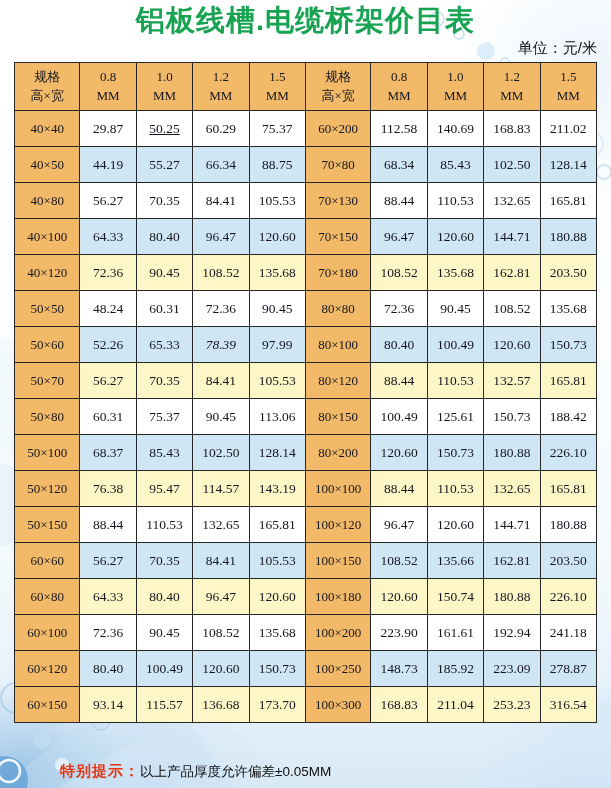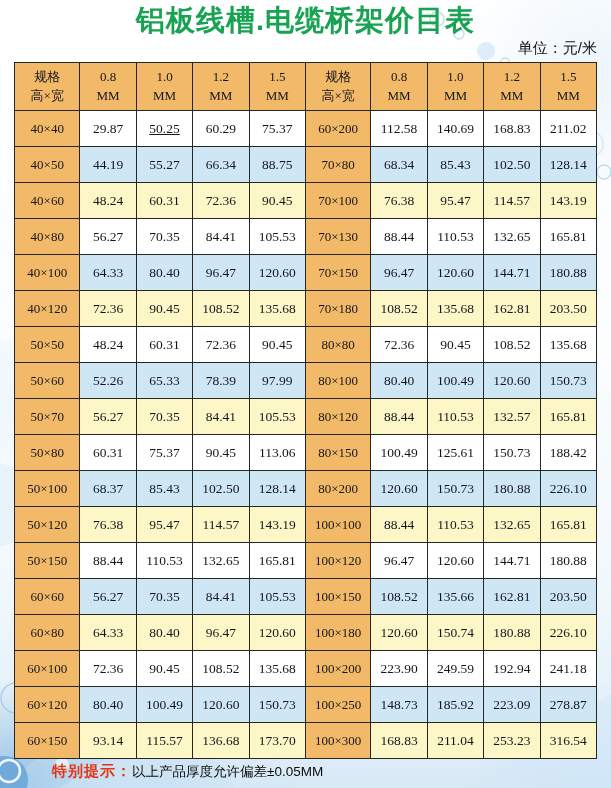--- a/index.html
+++ b/index.html
@@ -44,21 +44,21 @@
   }
   table.price-table th {
     height: 47px; font-weight: normal; font-size: 13px;
     line-height: 1.45; white-space: pre-line;
     background: var(--orange);
     margin-left: 36px;
   }
   table.price-table td { height: 35px; font-size: 13.5px; }
   table.price-table td.spec { background: var(--orange); font-size: 13px; }
   .note {
-    position: absolute; left: 52px; top: 762px; z-index: 2;
+    position: absolute; left: 60px; top: 762px; z-index: 2;
     white-space: nowrap;
   }
   .note-label {
     color: var(--note-red); font-weight: bold; font-size: 15px; letter-spacing: 1px;
   }
   .note-text { color: #0d0d0d; font-size: 13.5px; }
 </style>
 </head>
 <body>
 
@@ -153,32 +153,20 @@
           <td style="background: rgb(207, 230, 245);">55.27</td>
           <td style="background: rgb(207, 230, 245);">66.34</td>
           <td style="background: rgb(207, 230, 245);">88.75</td>
           <td class="spec">70×80</td>
           <td style="background: rgb(207, 230, 245);">68.34</td>
           <td style="background: rgb(207, 230, 245);">85.43</td>
           <td style="background: rgb(207, 230, 245);">102.50</td>
           <td style="background: rgb(207, 230, 245);">128.14</td>
         </tr>
         <tr>
-          <td class="spec">40×60</td>
-          <td style="background: rgb(253, 246, 198);">48.24</td>
-          <td style="background: rgb(253, 246, 198);">60.31</td>
-          <td style="background: rgb(253, 246, 198);">72.36</td>
-          <td style="background: rgb(253, 246, 198);">90.45</td>
-          <td class="spec">70×100</td>
-          <td style="background: rgb(253, 246, 198);">76.38</td>
-          <td style="background: rgb(253, 246, 198);">95.47</td>
-          <td style="background: rgb(253, 246, 198);">114.57</td>
-          <td style="background: rgb(253, 246, 198);">143.19</td>
-        </tr>
-        <tr>
           <td class="spec">40×80</td>
           <td style="background: rgb(255, 255, 255);">56.27</td>
           <td style="background: rgb(255, 255, 255);">70.35</td>
           <td style="background: rgb(255, 255, 255);">84.41</td>
           <td style="background: rgb(255, 255, 255);">105.53</td>
           <td class="spec">70×130</td>
           <td style="background: rgb(255, 255, 255);">88.44</td>
           <td style="background: rgb(255, 255, 255);">110.53</td>
           <td style="background: rgb(255, 255, 255);">132.65</td>
           <td style="background: rgb(255, 255, 255);">165.81</td>
@@ -216,21 +204,21 @@
           <td class="spec">80×80</td>
           <td style="background: rgb(255, 255, 255);">72.36</td>
           <td style="background: rgb(255, 255, 255);">90.45</td>
           <td style="background: rgb(255, 255, 255);">108.52</td>
           <td style="background: rgb(255, 255, 255);">135.68</td>
         </tr>
         <tr>
           <td class="spec">50×60</td>
           <td style="background: rgb(207, 230, 245);">52.26</td>
           <td style="background: rgb(207, 230, 245);">65.33</td>
-          <td style="background: rgb(207, 230, 245);">78.39</td>
+          <td style="background: rgb(207, 230, 245); font-style: italic;">78.39</td>
           <td style="background: rgb(207, 230, 245);">97.99</td>
           <td class="spec">80×100</td>
           <td style="background: rgb(207, 230, 245);">80.40</td>
           <td style="background: rgb(207, 230, 245);">100.49</td>
           <td style="background: rgb(207, 230, 245);">120.60</td>
           <td style="background: rgb(207, 230, 245);">150.73</td>
         </tr>
         <tr>
           <td class="spec">50×70</td>
           <td style="background: rgb(253, 246, 198);">56.27</td>
@@ -316,21 +304,21 @@
           <td style="background: rgb(253, 246, 198);">226.10</td>
         </tr>
         <tr>
           <td class="spec">60×100</td>
           <td style="background: rgb(255, 255, 255);">72.36</td>
           <td style="background: rgb(255, 255, 255);">90.45</td>
           <td style="background: rgb(255, 255, 255);">108.52</td>
           <td style="background: rgb(255, 255, 255);">135.68</td>
           <td class="spec">100×200</td>
           <td style="background: rgb(255, 255, 255);">223.90</td>
-          <td style="background: rgb(255, 255, 255);">249.59</td>
+          <td style="background: rgb(255, 255, 255);">161.61</td>
           <td style="background: rgb(255, 255, 255);">192.94</td>
           <td style="background: rgb(255, 255, 255);">241.18</td>
         </tr>
         <tr>
           <td class="spec">60×120</td>
           <td style="background: rgb(207, 230, 245);">80.40</td>
           <td style="background: rgb(207, 230, 245);">100.49</td>
           <td style="background: rgb(207, 230, 245);">120.60</td>
           <td style="background: rgb(207, 230, 245);">150.73</td>
           <td class="spec">100×250</td>

